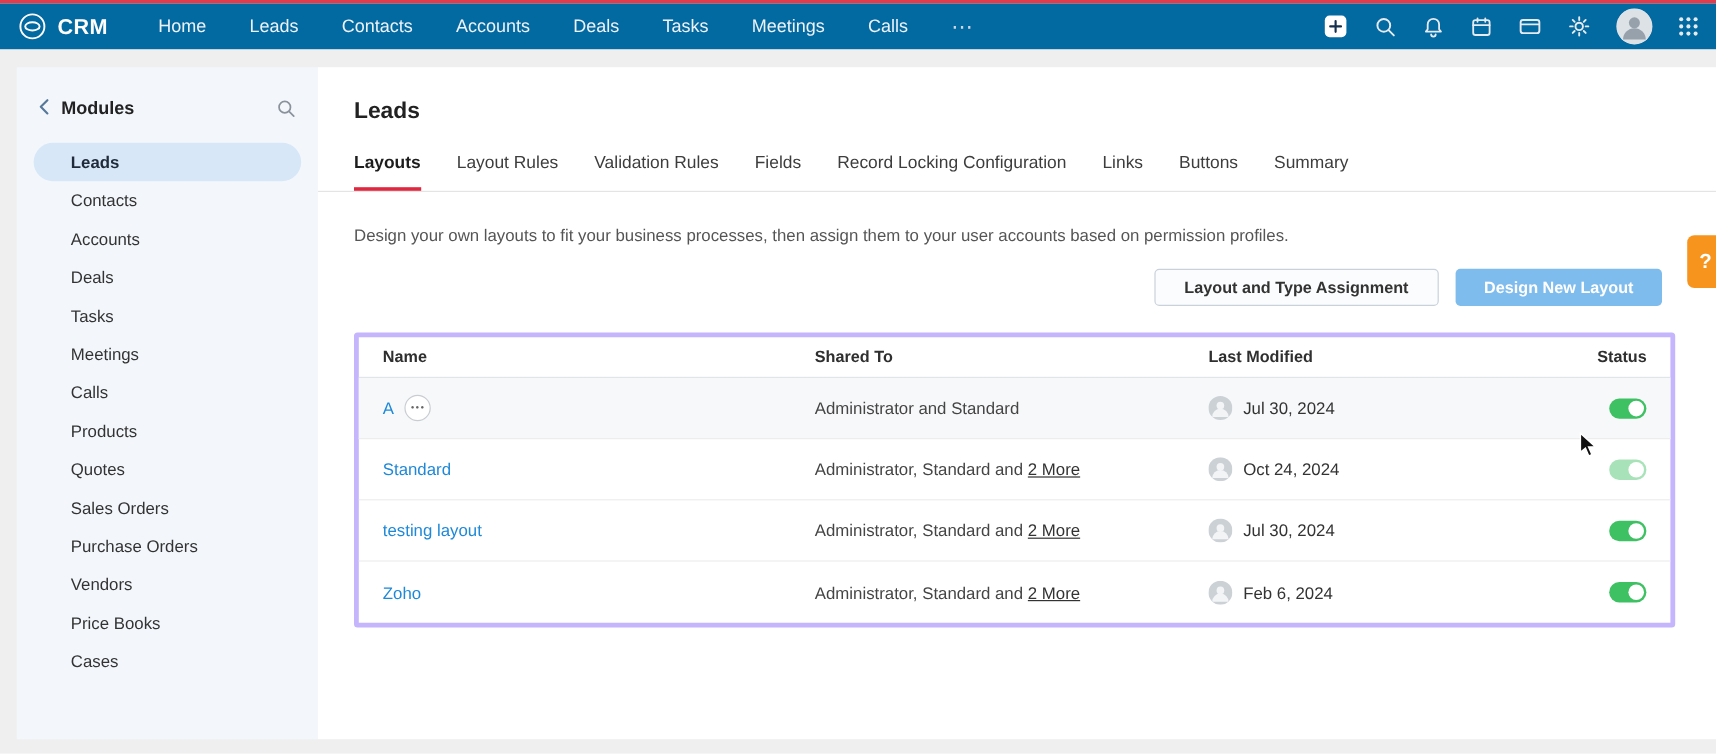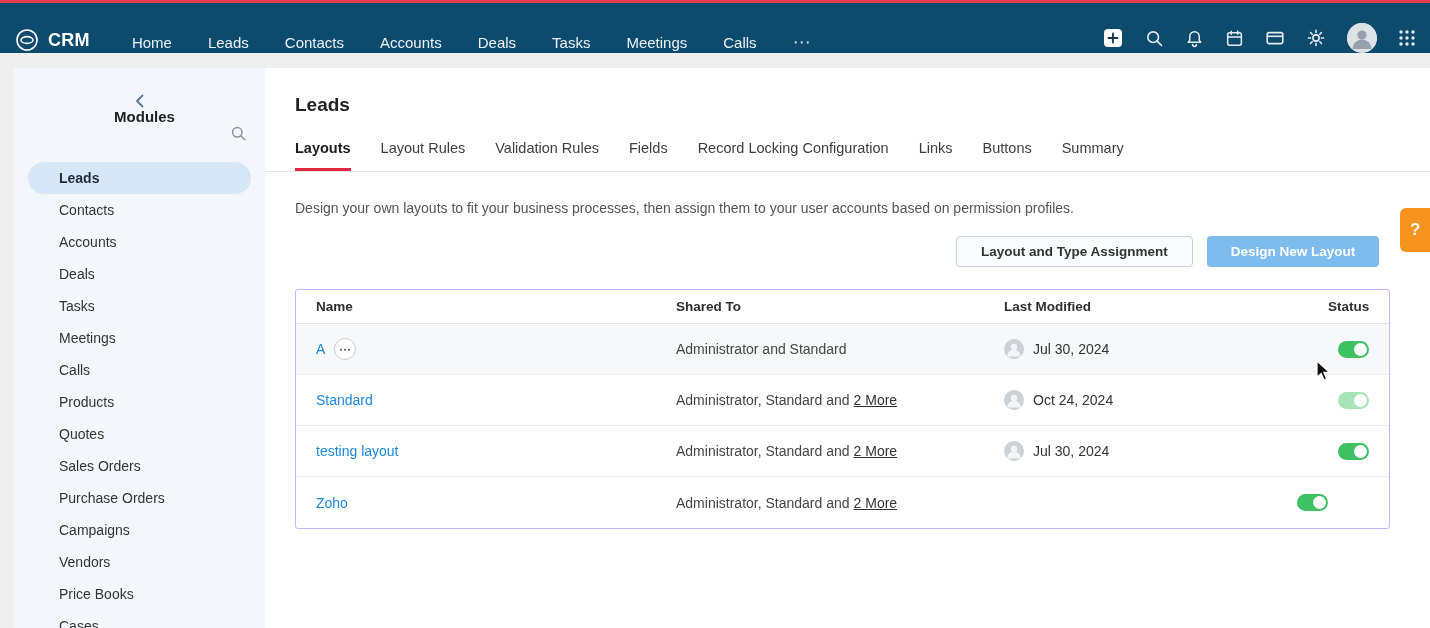--- a/index.html
+++ b/index.html
@@ -5,36 +5,36 @@
   * { box-sizing: border-box; }
   html,body { margin:0; padding:0; }
   body {
     width:1430px; height:628px; overflow:hidden; position:relative;
     font-family:"Liberation Sans", sans-serif; background:#efefef;
     -webkit-font-smoothing:antialiased;
   }
   
   .redline { height:3px; background:#e13c4c; }
   .topbar {
-    height:50px; background:#0c4a6e; color:#fff;
-    display:flex; align-items:flex-end; padding:0 14px;
+    height:38px; background:#0369a1; color:#fff;
+    display:flex; align-items:center; padding:0 14px;
   }
   .brand { display:flex; align-items:center; gap:8px; }
   .brand-logo { display:flex; align-items:center; }
   .brand-name { font-size:18px; font-weight:bold; letter-spacing:.3px; }
   .topnav { display:flex; align-items:center; gap:36px; margin-left:42px; }
   .nav-item { font-size:15px; color:#eef2f7; cursor:pointer; white-space:nowrap; }
   .nav-item.more { font-size:18px; letter-spacing:2px; color:#cfd8e2; }
   .top-icons { margin-left:auto; display:flex; align-items:center; gap:21px; }
   .tbicon { display:flex; align-items:center; justify-content:center; cursor:pointer; }
   .avatar-circle { width:30px; height:30px; border-radius:50%; background:#dfe3e8; overflow:hidden; display:flex; align-items:flex-end; justify-content:center; }
   
   .page { display:flex; margin:15px 0 0 14px; height:560px; }
   .sidebar { width:251px; background:#f3f7fb; height:560px; flex:none; }
-  .side-head { display:flex; align-items:center; padding:26px 18px 20px 18px;flex-direction:column; }
+  .side-head { display:flex; padding:26px 18px 20px 18px; }
   .side-title { font-size:15px; font-weight:bold; color:#222; margin-left:10px; }
   .side-search { margin-left:auto; display:flex; }
   .side-list { }
   .side-item {
     height:32px; line-height:32px; padding-left:31px; margin:0 14px;
     font-size:14px; color:#333; cursor:pointer; border-radius:16px; white-space:nowrap;
   }
   .side-item.selected { background:#d7e7f8; font-weight:bold; color:#1f2b3a; }
   
   .main { flex:1; background:#ffffff; height:560px; position:relative; padding-left:30px; }
@@ -46,21 +46,21 @@
   .help-tab {
     position:absolute; right:0; top:140px; width:30px; height:44px;
     background:#f7941d; color:#fff; font-size:17px; font-weight:bold;
     border-radius:6px 0 0 6px; display:flex; align-items:center; justify-content:center; cursor:pointer;
   }
   .actions { display:flex; justify-content:flex-end; gap:14px; margin-top:20px; padding-right:51px; }
   .btn { height:31px; border-radius:4px; font-size:13.5px; display:flex; align-items:center; padding:0 24px; cursor:pointer; font-family:inherit; }
   .btn-secondary { background:#fbfcfd; border:1px solid #c9d2dc; color:#333; font-weight:600; }
   .btn-primary { background:#7fbcee; border:none; color:#fff; font-weight:bold; }
   
-  .table { margin:22px 40px 0 0; border:1px solid #c4b5fd; border-radius:3px; background:#fff; }
+  .table { margin:22px 40px 0 0; border:4px solid #c4b5fd; border-radius:3px; background:#fff; }
   .thead, .trow {
     display:grid; grid-template-columns:360px 328px 324px 1fr;
     align-items:center; padding:0 20px;
   }
   .thead { height:34px; border-bottom:1px solid #e2e5e8; }
   .th { font-size:13.5px; font-weight:bold; color:#2f2f2f; }
   .th.status { text-align:right; }
   .trow { height:51px; border-bottom:1px solid #ededed; }
   .trow:last-child { border-bottom:none; }
   .trow.hovered { background:#f7f8fa; }
@@ -188,21 +188,20 @@
         <div class="side-item">Contacts</div>
         <div class="side-item">Accounts</div>
         <div class="side-item">Deals</div>
         <div class="side-item">Tasks</div>
         <div class="side-item">Meetings</div>
         <div class="side-item">Calls</div>
         <div class="side-item">Products</div>
         <div class="side-item">Quotes</div>
         <div class="side-item">Sales Orders</div>
         <div class="side-item">Purchase Orders</div>
-        <div class="side-item">Campaigns</div>
         <div class="side-item">Vendors</div>
         <div class="side-item">Price Books</div>
         <div class="side-item">Cases</div>
       </div>
   </div>
 
   <div class="main">
     <div class="page-title">Leads</div>
 
     <div class="tabs">
@@ -295,20 +294,30 @@
               <span class="toggle">
                 <span class="knob"></span>
               </span>
             </div>
           </div>
           <div class="trow">
             <div class="cell name-cell">
               <a class="name-link">Zoho</a>
             </div>
             <div class="cell shared-cell"><span>Administrator, Standard and</span><span class="shared-link">2 More</span></div>
+            <div class="cell modified-cell">
+              <span class="row-avatar">
+                <svg width="20" height="20" viewBox="0 0 20 20">
+                  <circle cx="10" cy="10" r="10" fill="#ccd1d6"></circle>
+                  <circle cx="10" cy="8" r="3.2" fill="#f2f4f6"></circle>
+                  <path d="M3.2 17.4a6.8 6.8 0 0 1 13.6 0z" fill="#f2f4f6"></path>
+                </svg>
+              </span>
+              <span>Feb 6, 2024</span>
+            </div>
             <div class="cell status-cell">
               <span class="toggle">
                 <span class="knob"></span>
               </span>
             </div>
           </div>
         </div>
     </div>
   </div>
 </div>

